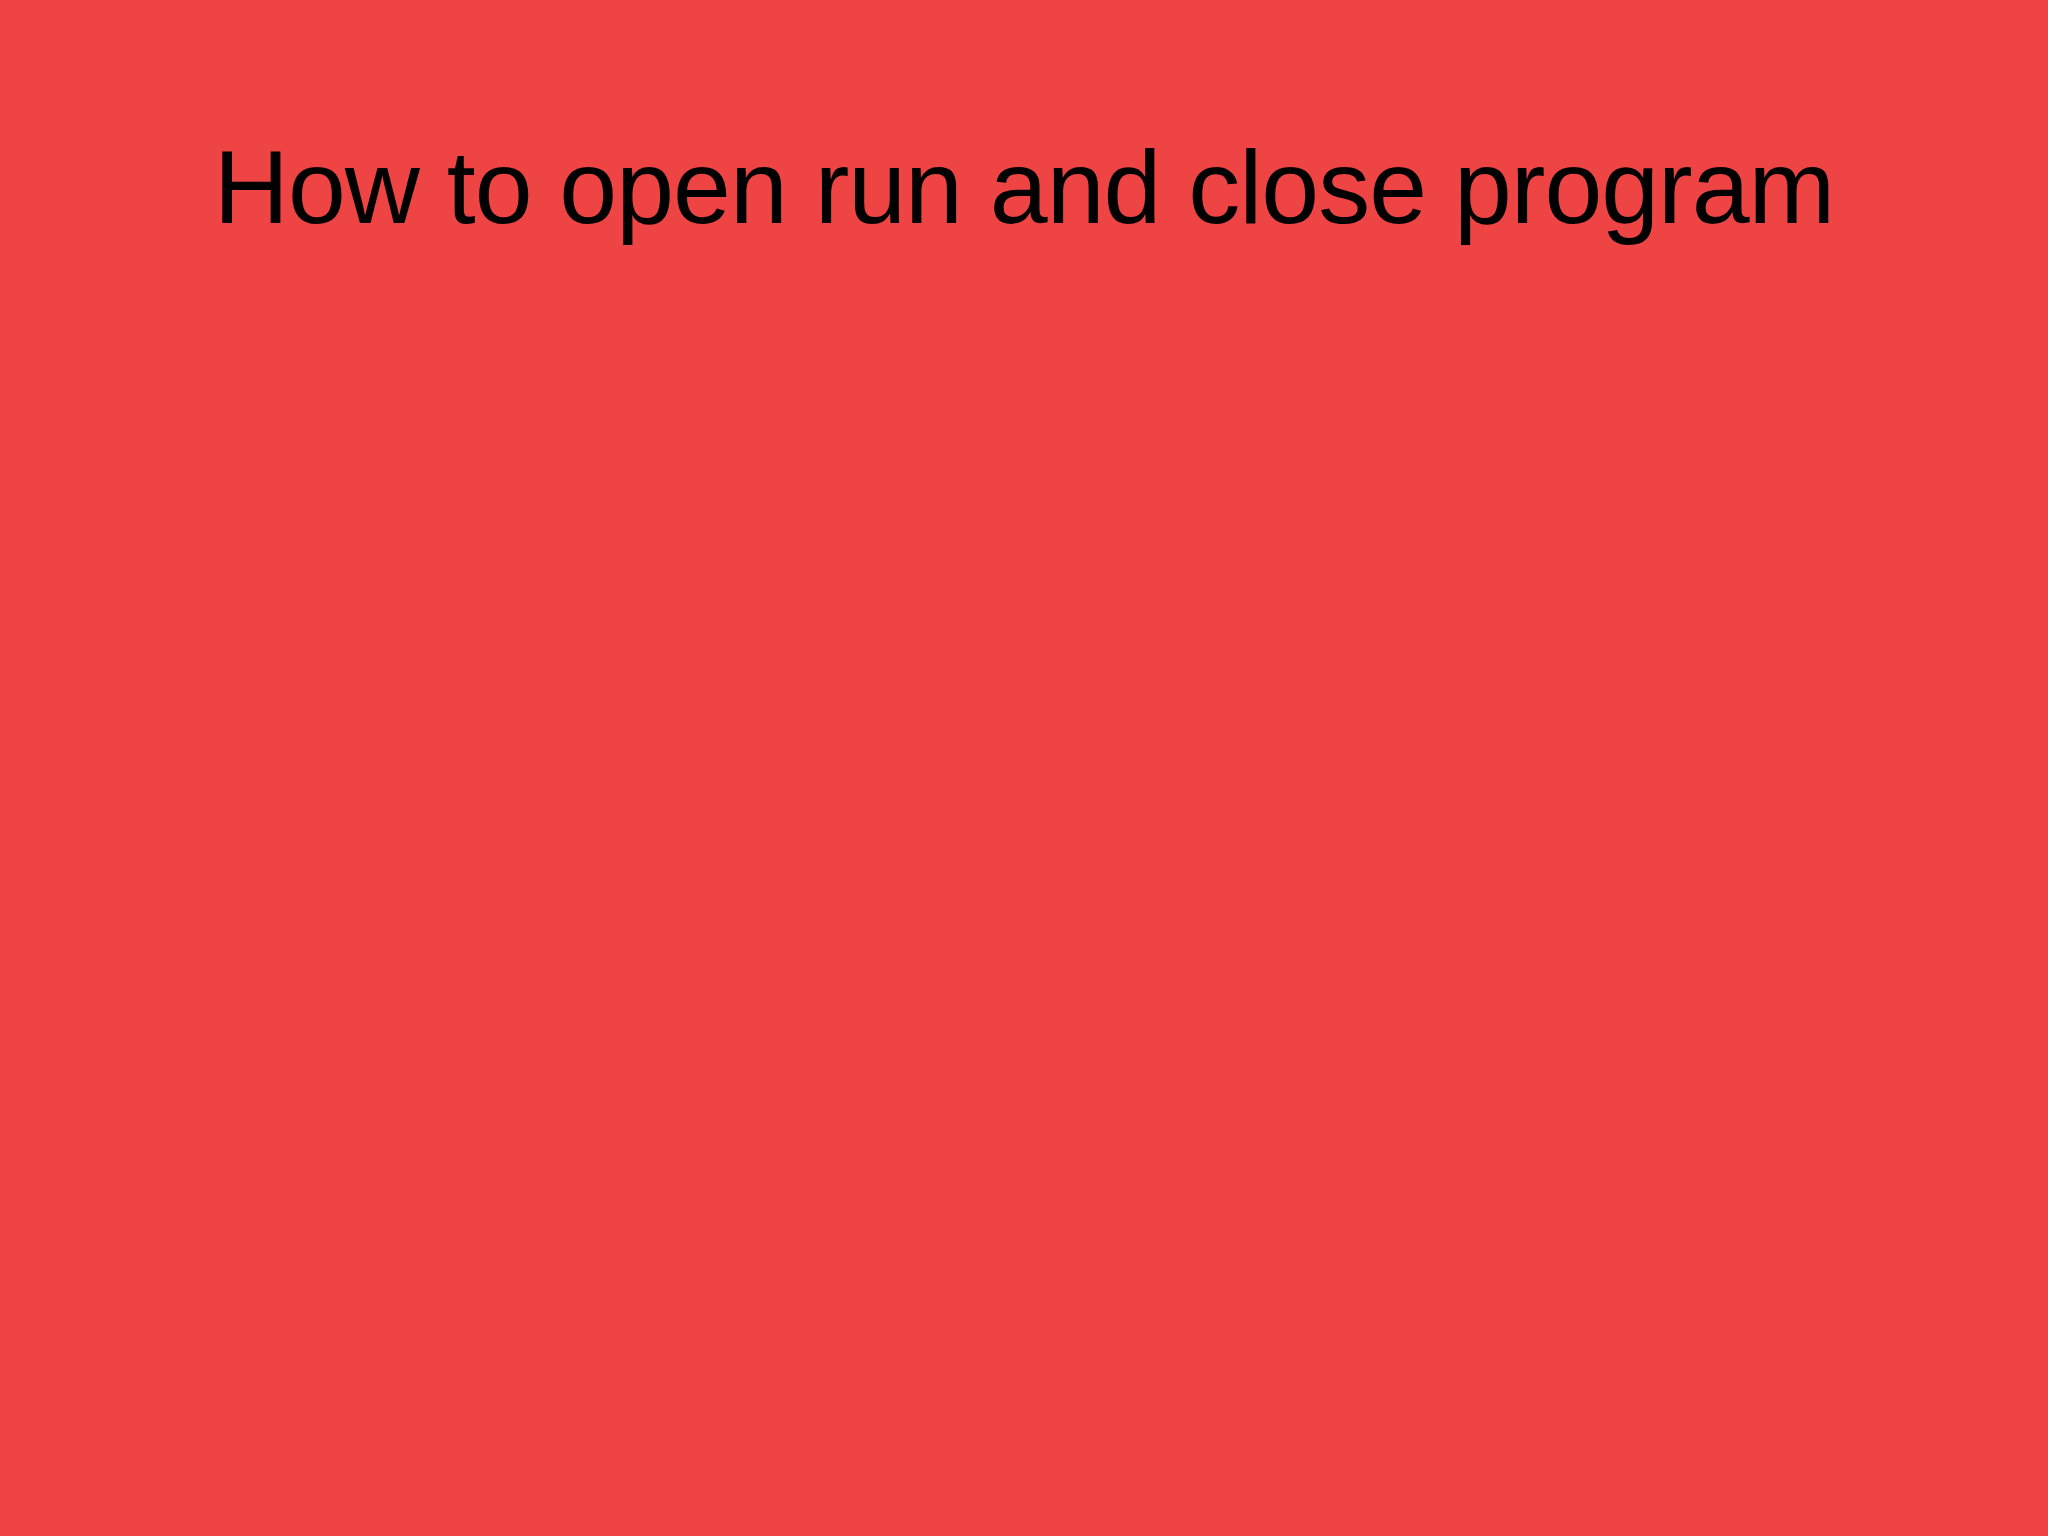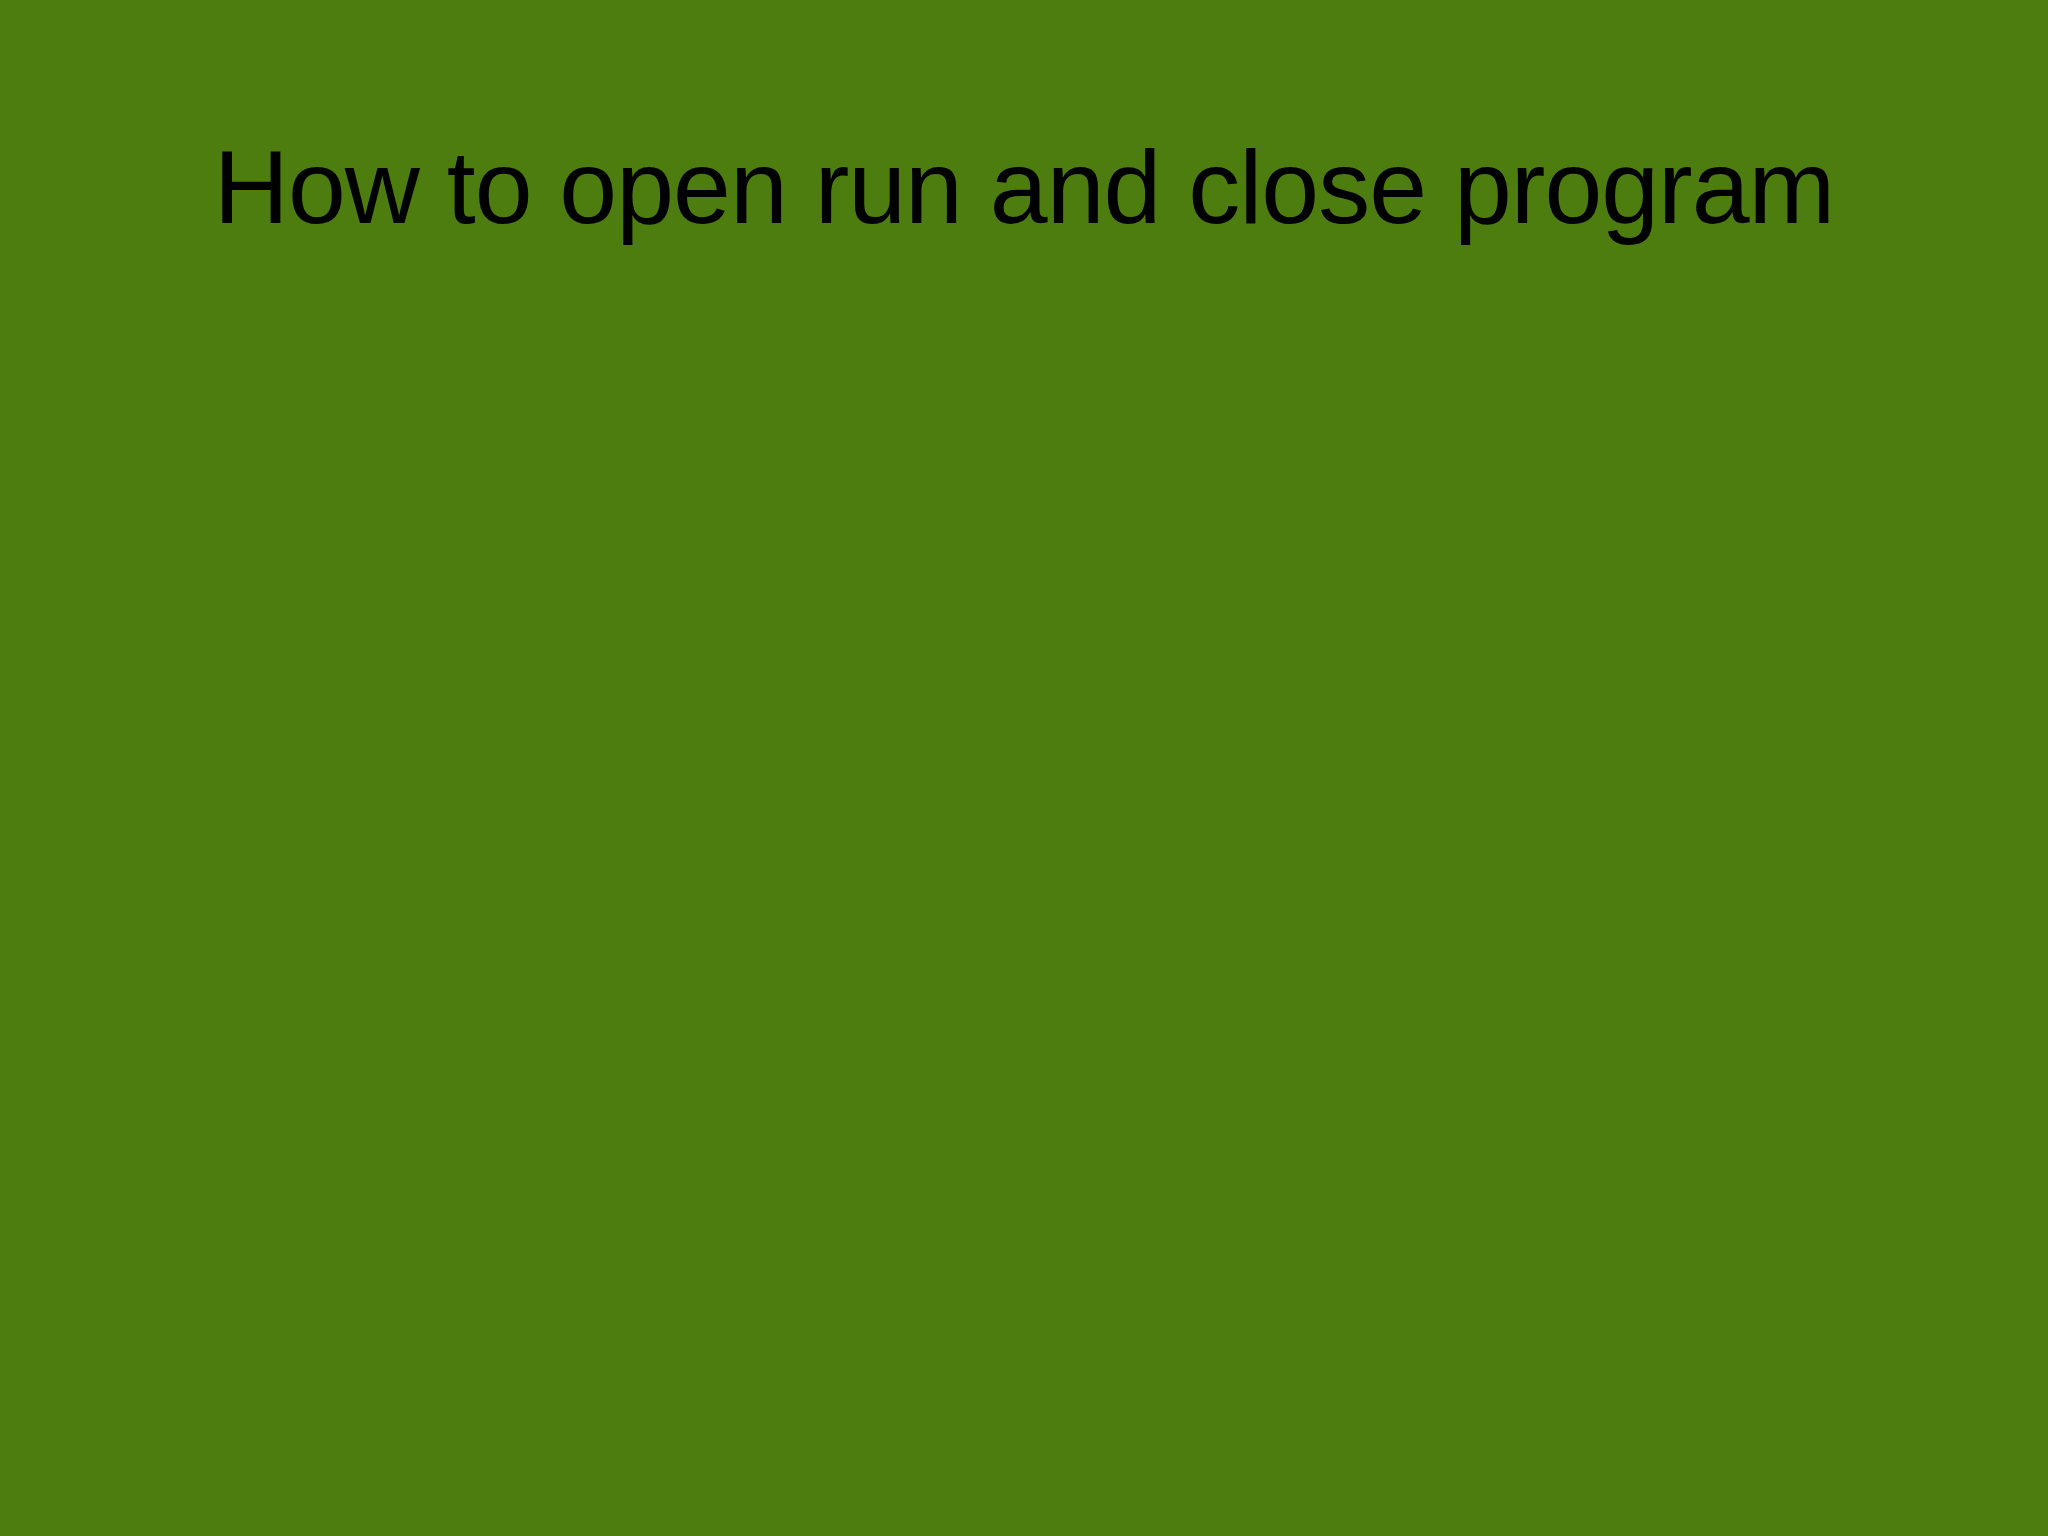--- a/index.html
+++ b/index.html
@@ -4,21 +4,21 @@
 <style>
   html, body {
     margin: 0;
     padding: 0;
     background: #ffffff;
   }
   .slide {
     position: relative;
     width: 2048px;
     height: 1536px;
-    background: #4d7c0f;
+    background: #ef4444;
     overflow: hidden;
     font-family: "Liberation Sans", sans-serif;
   }
   .title-placeholder {
     position: absolute;
     top: 88px;
     left: 102px;
     width: 1844px;
     height: 200px;
     display: flex;

